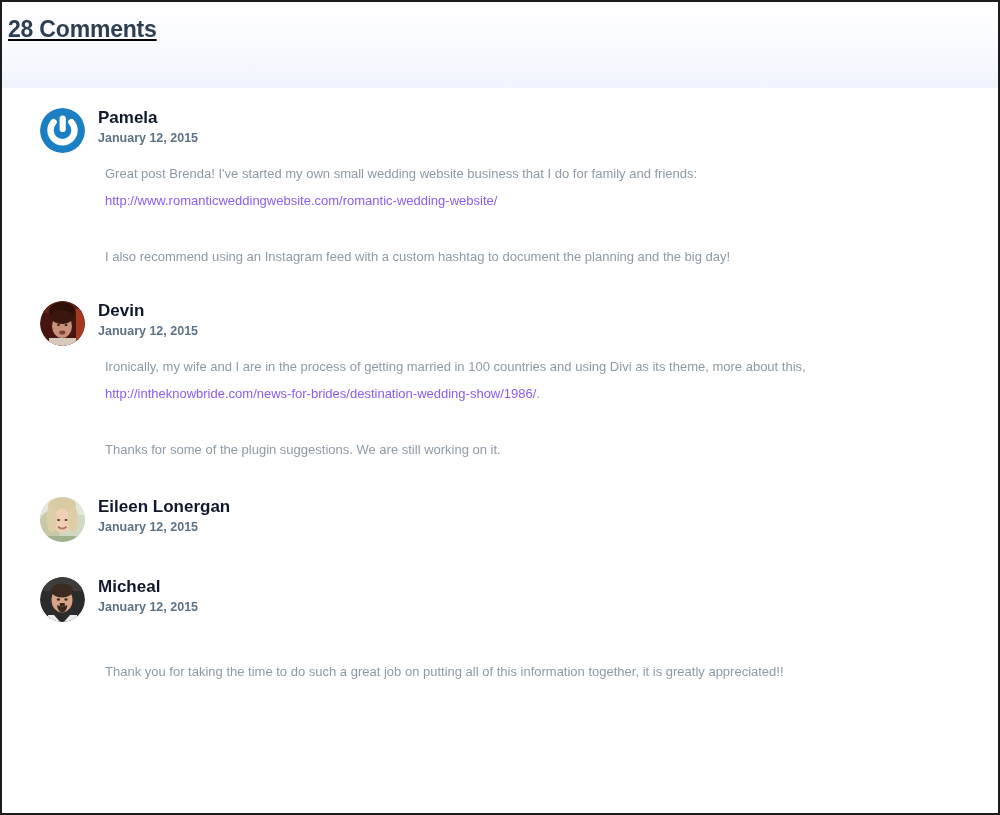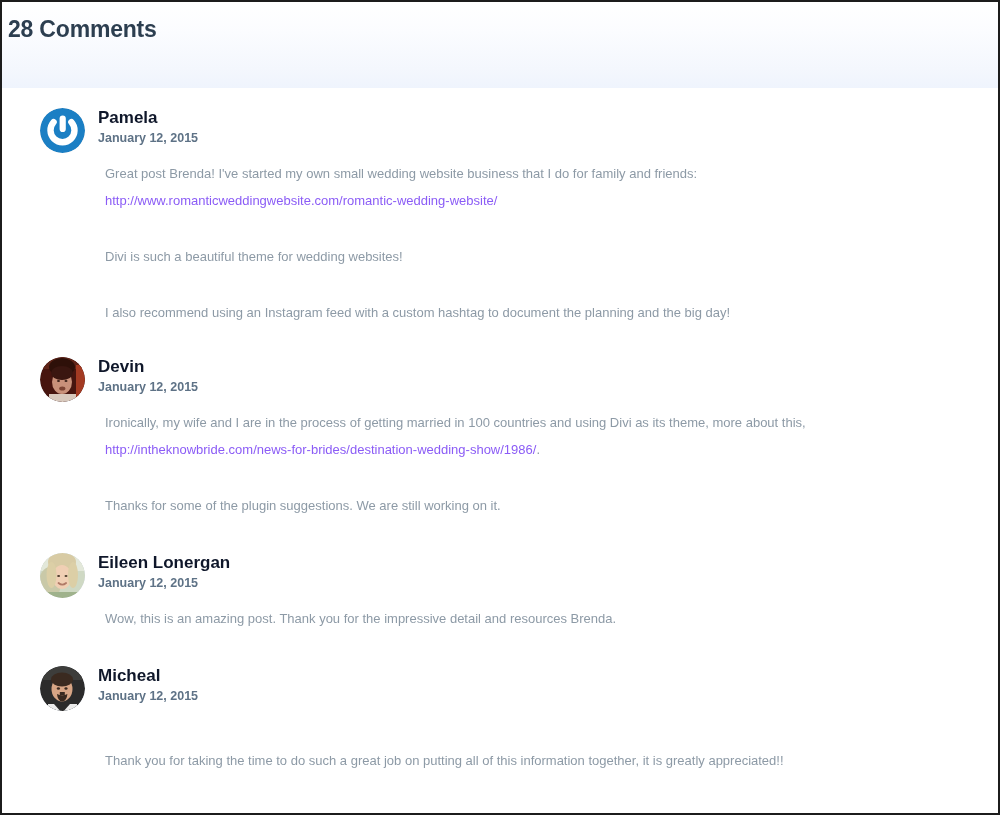--- a/index.html
+++ b/index.html
@@ -26,20 +26,21 @@
     overflow: hidden;
   }
 
   
   .comments-header {
     position: relative;
     box-sizing: border-box;
     height: 86px;
     padding: 12px 0 0 6px;
     background: linear-gradient(to bottom, #ffffff 0%, #fbfcff 35%, #f4f7fd 78%, #eff4fd 100%);
+    text-decoration: underline;
   }
 
   .comments-title {
     margin: 0;
     font-size: 23px;
     line-height: 30px;
     font-weight: bold;
     color: #2c3e50;
     letter-spacing: -0.2px;
   }
@@ -154,21 +155,20 @@
           </svg>
         </div>
         <div class="comment-meta">
           <h3 class="author-name">Pamela</h3>
           <p class="comment-date">January 12, 2015</p>
         </div>
       </div>
       <div class="comment-body">
         <p class="tight">Great post Brenda! I've started my own small wedding website business that I do for family and friends:</p>
         <p class="tight"><a class="comment-link" href="#">http://www.romanticweddingwebsite.com/romantic-wedding-website/</a></p>
-        <p class="spaced">Divi is such a beautiful theme for wedding websites!</p>
         <p class="spaced">I also recommend using an Instagram feed with a custom hashtag to document the planning and the big day!</p>
       </div>
     </article>
 
     <article class="comment c-devin">
       <div class="comment-head">
         <div class="avatar">
           <svg viewBox="0 0 45 45" xmlns="http://www.w3.org/2000/svg">
             <defs>
               <clipPath id="clipDevin">
@@ -223,23 +223,20 @@
               <path d="M18.5 30 q3.8 3.2 7.6 0" fill="none" stroke="#b07a67" stroke-width="1.8" stroke-linecap="round"></path>
               <rect x="7" y="39" width="31" height="9" fill="#9fb28c"></rect>
             </g>
           </svg>
         </div>
         <div class="comment-meta">
           <h3 class="author-name">Eileen Lonergan</h3>
           <p class="comment-date">January 12, 2015</p>
         </div>
       </div>
-      <div class="comment-body">
-        <p class="tight">Wow, this is an amazing post. Thank you for the impressive detail and resources Brenda.</p>
-      </div>
     </article>
 
     <article class="comment c-micheal">
       <div class="comment-head">
         <div class="avatar">
           <svg viewBox="0 0 45 45" xmlns="http://www.w3.org/2000/svg">
             <defs>
               <clipPath id="clipMicheal">
                   <circle cx="22.5" cy="22.5" r="22.5"></circle>
                 </clipPath>

